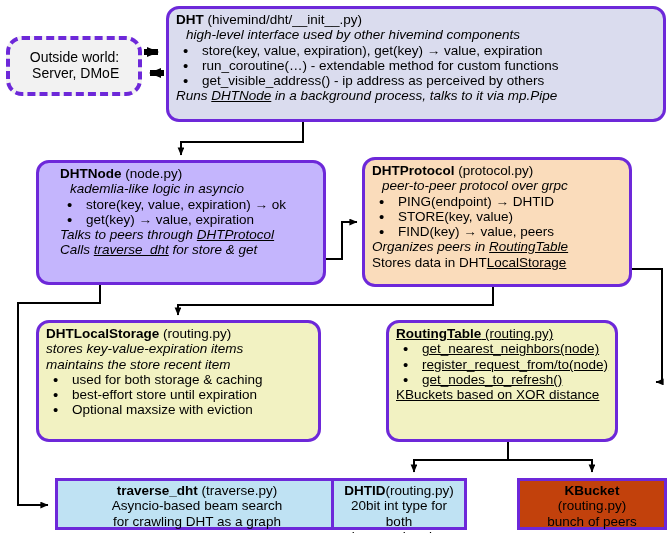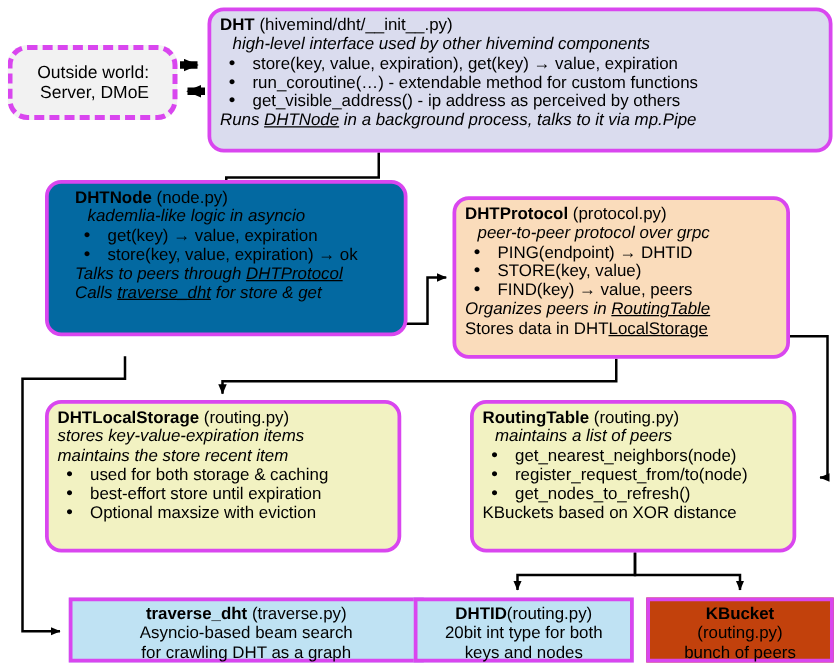--- a/index.html
+++ b/index.html
@@ -24,21 +24,21 @@
   svg.wires {
     position: absolute;
     left: 0; top: 0;
     width: 672px;
     height: 533px;
     pointer-events: none;
   }
   .node {
     position: absolute;
     box-sizing: border-box;
-    border: 3px solid #d946ef;
+    border: 3px solid #6d28d9;
     border-radius: 13px;
     padding: 3px 6px 4px 7px;
     line-height: 1.13;
     font-size: 13px;
   }
   .node.sharp {
     border-radius: 0;
     border-width: 3px;
   }
   .node.dashed {
@@ -72,48 +72,49 @@
     display: flex; align-items: center; justify-content: center;
     font-size: 14px;
     text-align: right;
   }
   #dht {
     left: 166px; top: 6px; width: 500px; height: 116px;
     background: #dadcee;
     font-size: 13.5px;
   }
   #dhtnode {
-    left: 36px; top: 144px; width: 290px; height: 125px;
-    background: #0369a1;
+    left: 36px; top: 160px; width: 290px; height: 125px;
+    background: #c4b5fd;
     font-size: 13.5px;
     padding-left: 21px;
   }
   #dhtprotocol {
     left: 362px; top: 157px; width: 270px; height: 130px;
     background: #fadcbb;
     font-size: 13.5px;
   }
   #dhtlocalstorage {
     left: 36px; top: 320px; width: 285px; height: 122px;
     background: #f2f2c2;
     font-size: 13.5px;
   }
   #routingtable {
-    left: 376px; top: 320px; width: 261px; height: 122px;
+    left: 386px; top: 320px; width: 232px; height: 122px;
     background: #f2f2c2;
     font-size: 13.5px;
+    text-decoration: underline;
   }
   #traverse-dht {
     left: 55px; top: 478px; width: 284px; height: 52px;
     background: #bfe2f3;
     font-size: 13.5px;
     padding: 2px 4px;
   }
   #dhtid {
-    left: 331px; top: 478px; width: 176px; height: 52px;
+    left: 331px; top: 478px; width: 136px; height: 52px;
     background: #bfe2f3;
     font-size: 13.5px;
     padding: 2px 4px;
   }
   #kbucket {
     left: 517px; top: 478px; width: 150px; height: 52px;
     background: #c2410c;
     font-size: 13.5px;
     padding: 2px 4px;
   }
@@ -172,22 +173,22 @@
     <div class="li">get_visible_address() - ip address as perceived by others</div>
     <div class="ital"><span>Runs </span><span class="ul">DHTNode</span><span> in a background process, talks to it via mp.Pipe</span></div>
   </div>
 
   <div class="node" id="dhtnode">
     <div>
       <span class="ttl">DHTNode</span>
       <span class="reg">(node.py)</span>
     </div>
     <div class="ital ind">kademlia-like logic in asyncio</div>
+    <div class="li">store(key, value, expiration) → ok</div>
     <div class="li">get(key) → value, expiration</div>
-    <div class="li">store(key, value, expiration) → ok</div>
     <div class="ital"><span>Talks to peers through </span><span class="ul">DHTProtocol</span></div>
     <div class="ital"><span>Calls </span><span class="ul">traverse_dht</span><span> for store &amp; get</span></div>
   </div>
 
   <div class="node" id="dhtprotocol">
     <div>
       <span class="ttl">DHTProtocol</span>
       <span class="reg">(protocol.py)</span>
     </div>
     <div class="ital ind">peer-to-peer protocol over grpc</div>
@@ -208,21 +209,20 @@
     <div class="li">used for both storage &amp; caching</div>
     <div class="li">best-effort store until expiration</div>
     <div class="li">Optional maxsize with eviction</div>
   </div>
 
   <div class="node" id="routingtable">
     <div>
       <span class="ttl">RoutingTable</span>
       <span class="reg">(routing.py)</span>
     </div>
-    <div class="ital ind">maintains a list of peers</div>
     <div class="li">get_nearest_neighbors(node)</div>
     <div class="li">register_request_from/to(node)</div>
     <div class="li">get_nodes_to_refresh()</div>
     <div>KBuckets based on XOR distance</div>
   </div>
 
   <div class="node sharp ctr" id="traverse-dht">
     <div>
       <span class="ttl">traverse_dht</span>
       <span class="reg">(traverse.py)</span>

